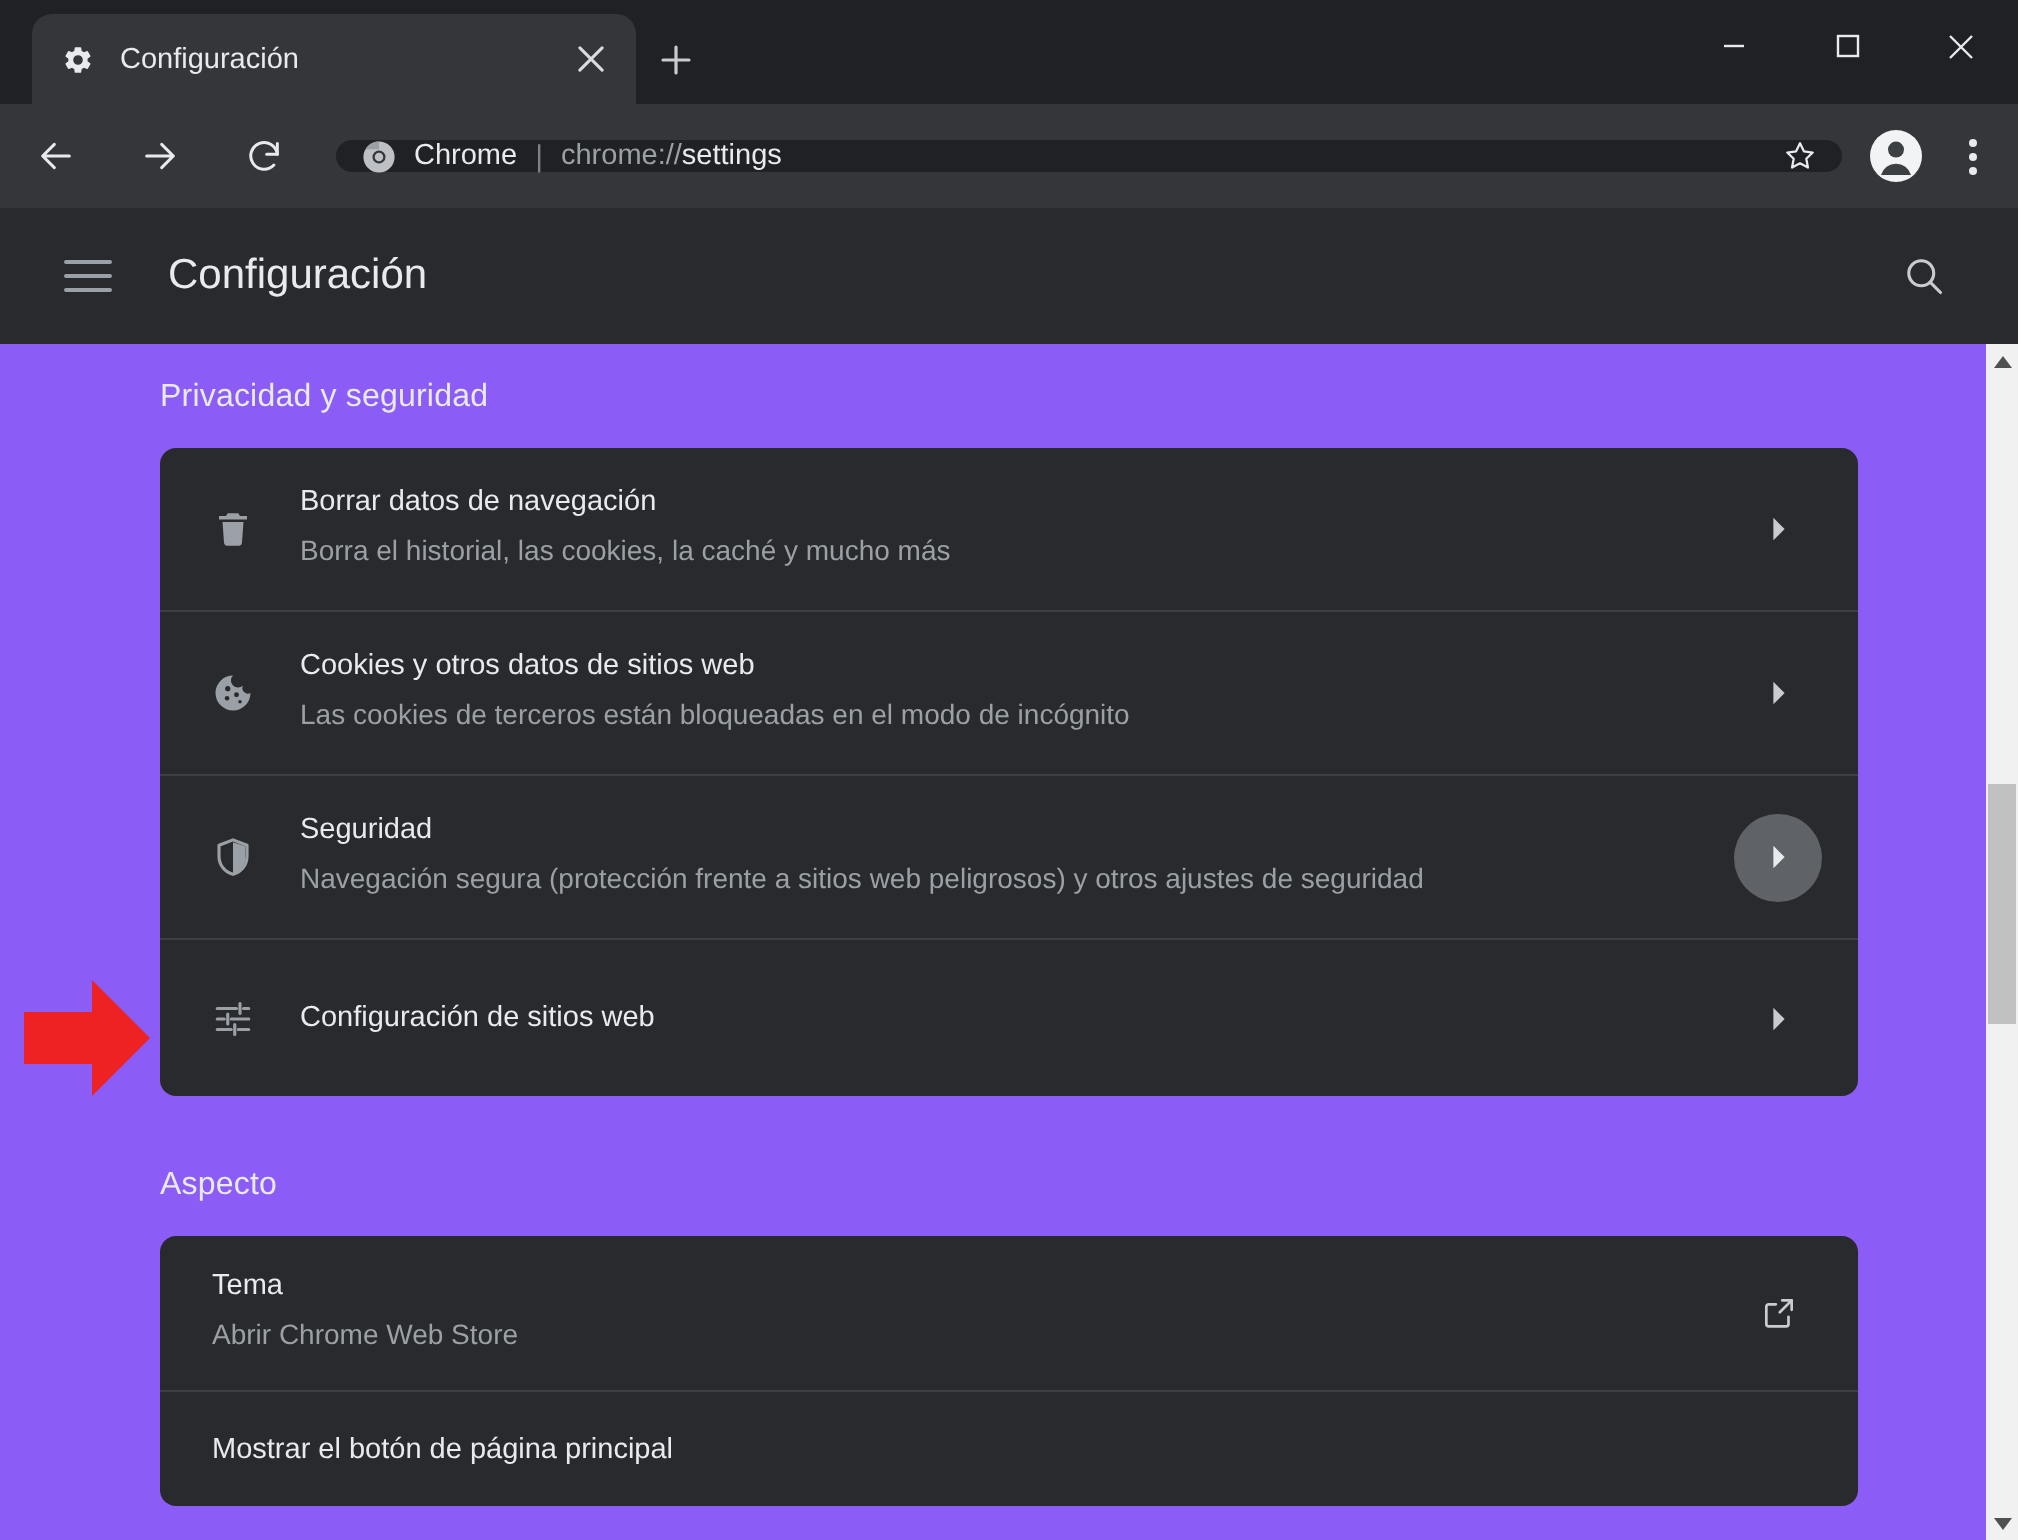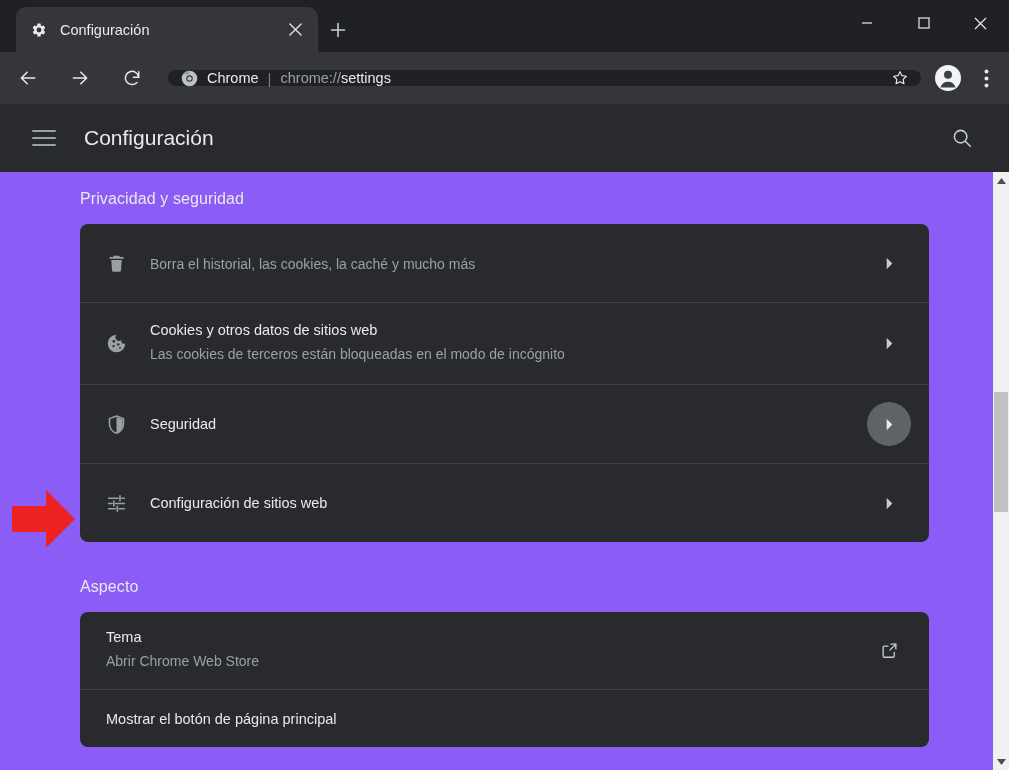--- a/index.html
+++ b/index.html
@@ -252,20 +252,21 @@
     <div class="section-title">Privacidad y seguridad</div>
     <div class="card">
 
       <div class="row">
         <div class="row-icon">
           <svg width="21" height="21" viewBox="0 0 24 24" fill="#9aa0a6">
             <path d="M9 3h6l1 1.5h4v2H4v-2h4zM6 8h12l-.9 12.1a1.6 1.6 0 01-1.6 1.4H8.5a1.6 1.6 0 01-1.6-1.4z"></path>
           </svg>
         </div>
         <div class="row-text">
+          <div class="row-title">Borrar datos de navegación</div>
           <div class="row-sub">Borra el historial, las cookies, la caché y mucho más</div>
         </div>
         <div class="row-action">
           <svg width="15" height="15" viewBox="0 0 16 16">
               <path d="M5 2l6 6-6 6z" fill="#c8ccd0"></path>
             </svg>
         </div>
       </div>
 
       <div class="row">
@@ -291,20 +292,21 @@
 
       <div class="row">
         <div class="row-icon">
           <svg width="21" height="21" viewBox="0 0 24 24">
             <path d="M12 2.2l8 3.1v6.2c0 5-3.4 9.3-8 10.4-4.6-1.1-8-5.4-8-10.4V5.3z" fill="none" stroke="#9aa0a6" stroke-width="1.8" stroke-linejoin="round"></path>
             <path d="M12 3.6v18.1c4.3-1.1 7-5 7-9.6V5.9z" fill="#9aa0a6"></path>
           </svg>
         </div>
         <div class="row-text">
           <div class="row-title">Seguridad</div>
+          <div class="row-sub">Navegación segura (protección frente a sitios web peligrosos) y otros ajustes de seguridad</div>
         </div>
         <div class="row-action hovered">
           <svg width="15" height="15" viewBox="0 0 16 16">
               <path d="M5 2l6 6-6 6z" fill="#e8eaed"></path>
             </svg>
         </div>
       </div>
 
       <div class="row">
         <div class="row-icon">

